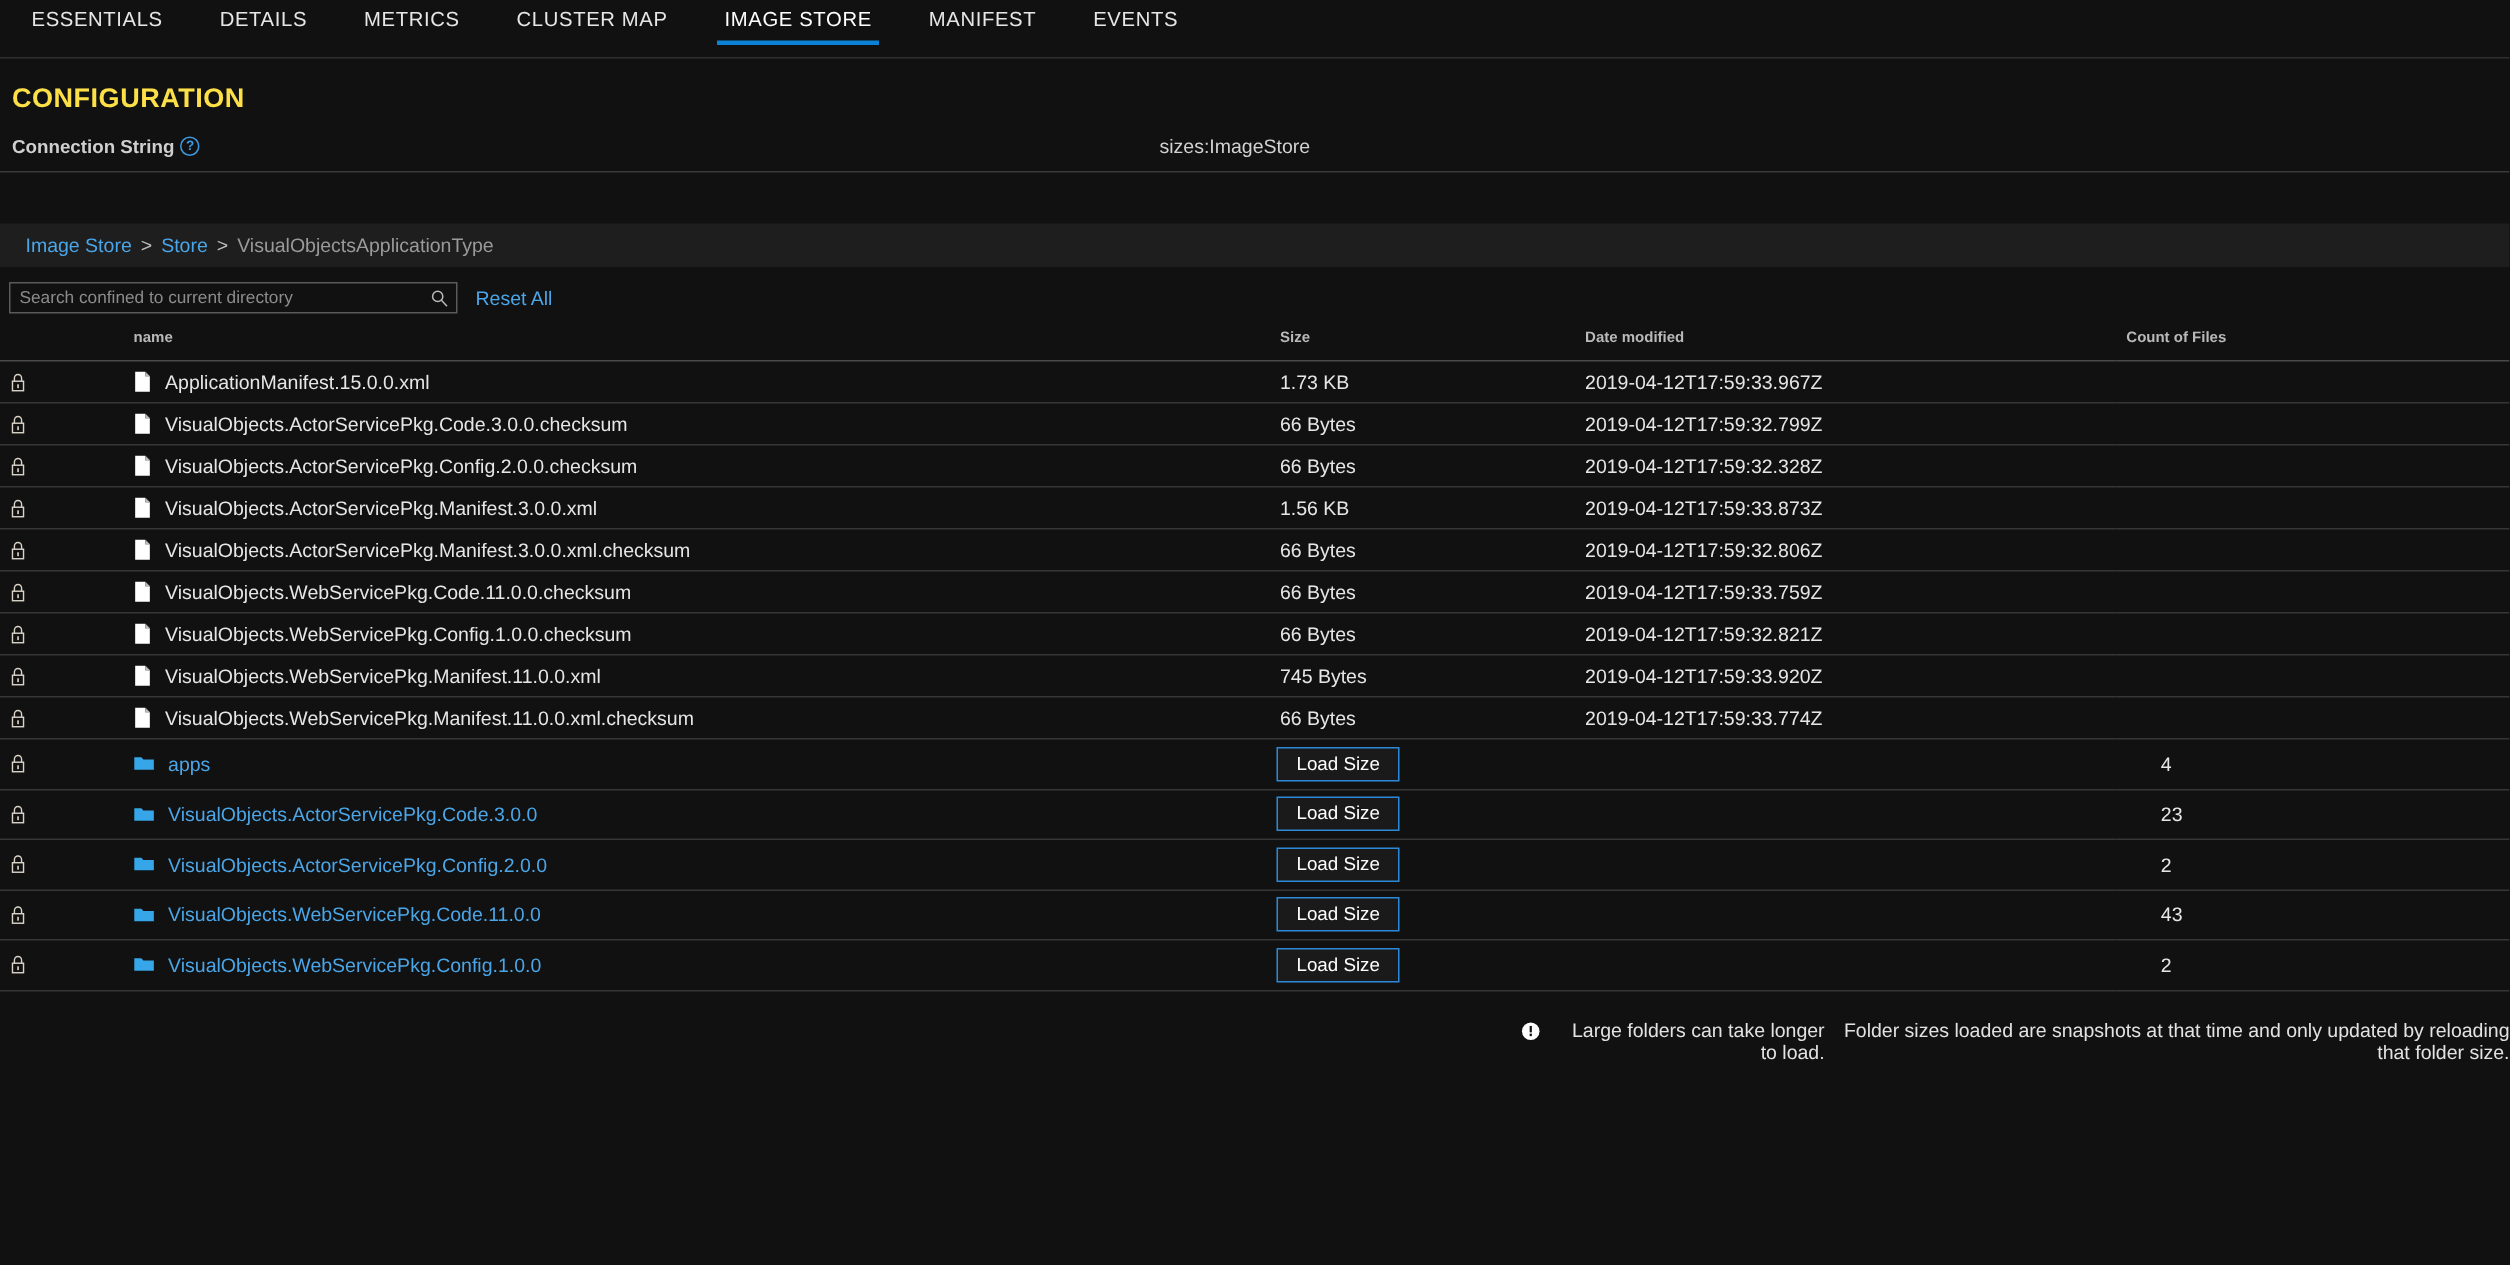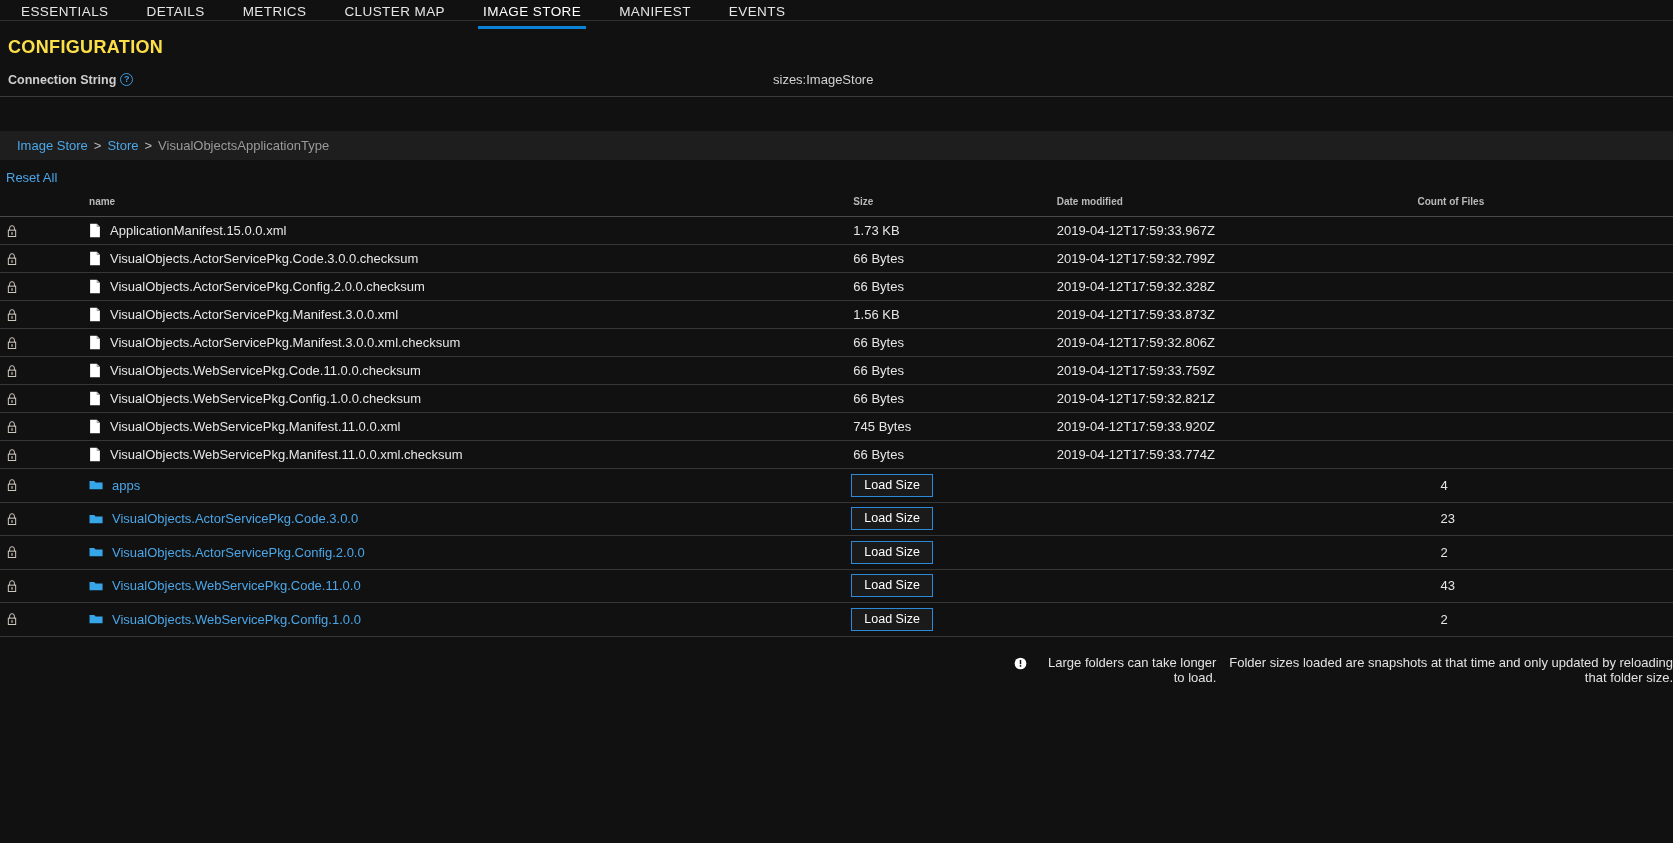--- a/index.html
+++ b/index.html
@@ -12,22 +12,22 @@
   body {
     font-family: "Liberation Sans", sans-serif;
     color: #e8e8e8;
     font-size: 13px;
     -webkit-font-smoothing: antialiased;
   }
 
   
   .tabbar {
     display: flex;
-    align-items: center;
-    height: 21px;
+    align-items: flex-start;
+    height: 39px;
     padding-left: 2px;
     background: #111111;
     border-bottom: 1px solid #2f2f2f;
   }
   .tab {
     position: relative;
     padding: 4px 19px 0 19px;
     font-size: 13.5px;
     letter-spacing: .42px;
     color: #e6e6e6;
@@ -243,20 +243,29 @@
 
   <div class="breadcrumb" id="breadcrumb">
       <span class="crumb-link">Image Store</span>
       <span class="crumb-sep">&gt;</span>
       <span class="crumb-link">Store</span>
       <span class="crumb-sep">&gt;</span>
       <span class="crumb-current">VisualObjectsApplicationType</span>
     </div>
 
   <div class="searchbar">
+    <div class="search-wrap">
+      <input type="text" placeholder="Search confined to current directory" style="">
+      <span class="search-icon">
+        <svg viewBox="0 0 12 12" width="12" height="12">
+          <circle cx="4.8" cy="4.6" r="3.4" fill="none" stroke="#b9b9b9" stroke-width="1"></circle>
+          <line x1="7.3" y1="7.1" x2="11" y2="11.2" stroke="#b9b9b9" stroke-width="1"></line>
+        </svg>
+      </span>
+    </div>
     <span class="reset-link">Reset All</span>
   </div>
 
   <table class="tbl">
     <thead>
       <tr>
         <th class="col-lock"></th>
         <th class="col-name th-name">name</th>
         <th class="col-size th-size">Size</th>
         <th class="col-date th-date">Date modified</th>

